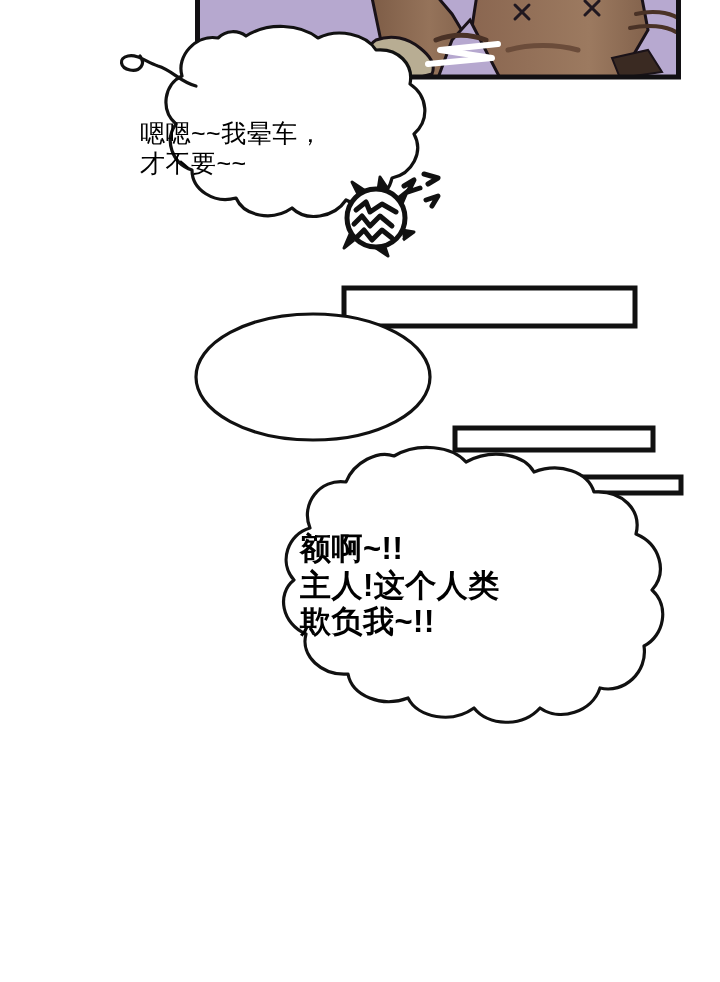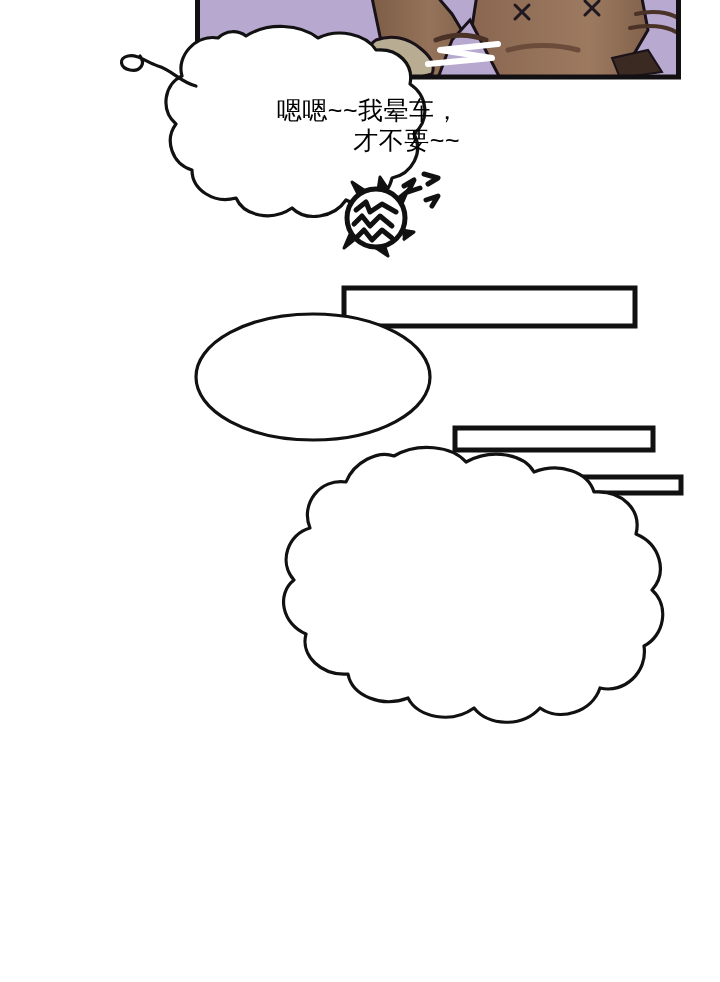--- a/index.html
+++ b/index.html
@@ -20,25 +20,26 @@
   .layer {
     position: absolute;
     left: 0;
     top: 0;
     width: 720px;
     height: 982px;
     pointer-events: none;
   }
   .bubble-text {
     position: absolute;
-    text-align: right;
+    text-align: left;
     color: #000000;
     line-height: 1.18;
     white-space: pre;
     letter-spacing: 0.5px;
+    margin-top: 23px;
     -webkit-font-smoothing: antialiased;
   }
   #bubble1-text {
     left: 140px;
     top: 96px;
     width: 320px;
     font-size: 25px;
     font-weight: 400;
   }
   #bubble2-text {
@@ -185,14 +186,17 @@
                C 278 562, 288 534, 310 528
                C 300 504, 320 478, 346 482
                C 354 462, 378 450, 394 456 Z" fill="#ffffff" stroke="#111111" stroke-width="3.2" stroke-linejoin="round"></path>
     </g>
   </svg>
 
   <div class="bubble-text" id="bubble1-text">嗯嗯~~我晕车，
 才不要~~</div>
 
 
+  <div class="bubble-text" id="bubble3-text">额啊~!!
+主人!这个人类
+欺负我~!!</div>
 
 </div>
 
 </body></html>

